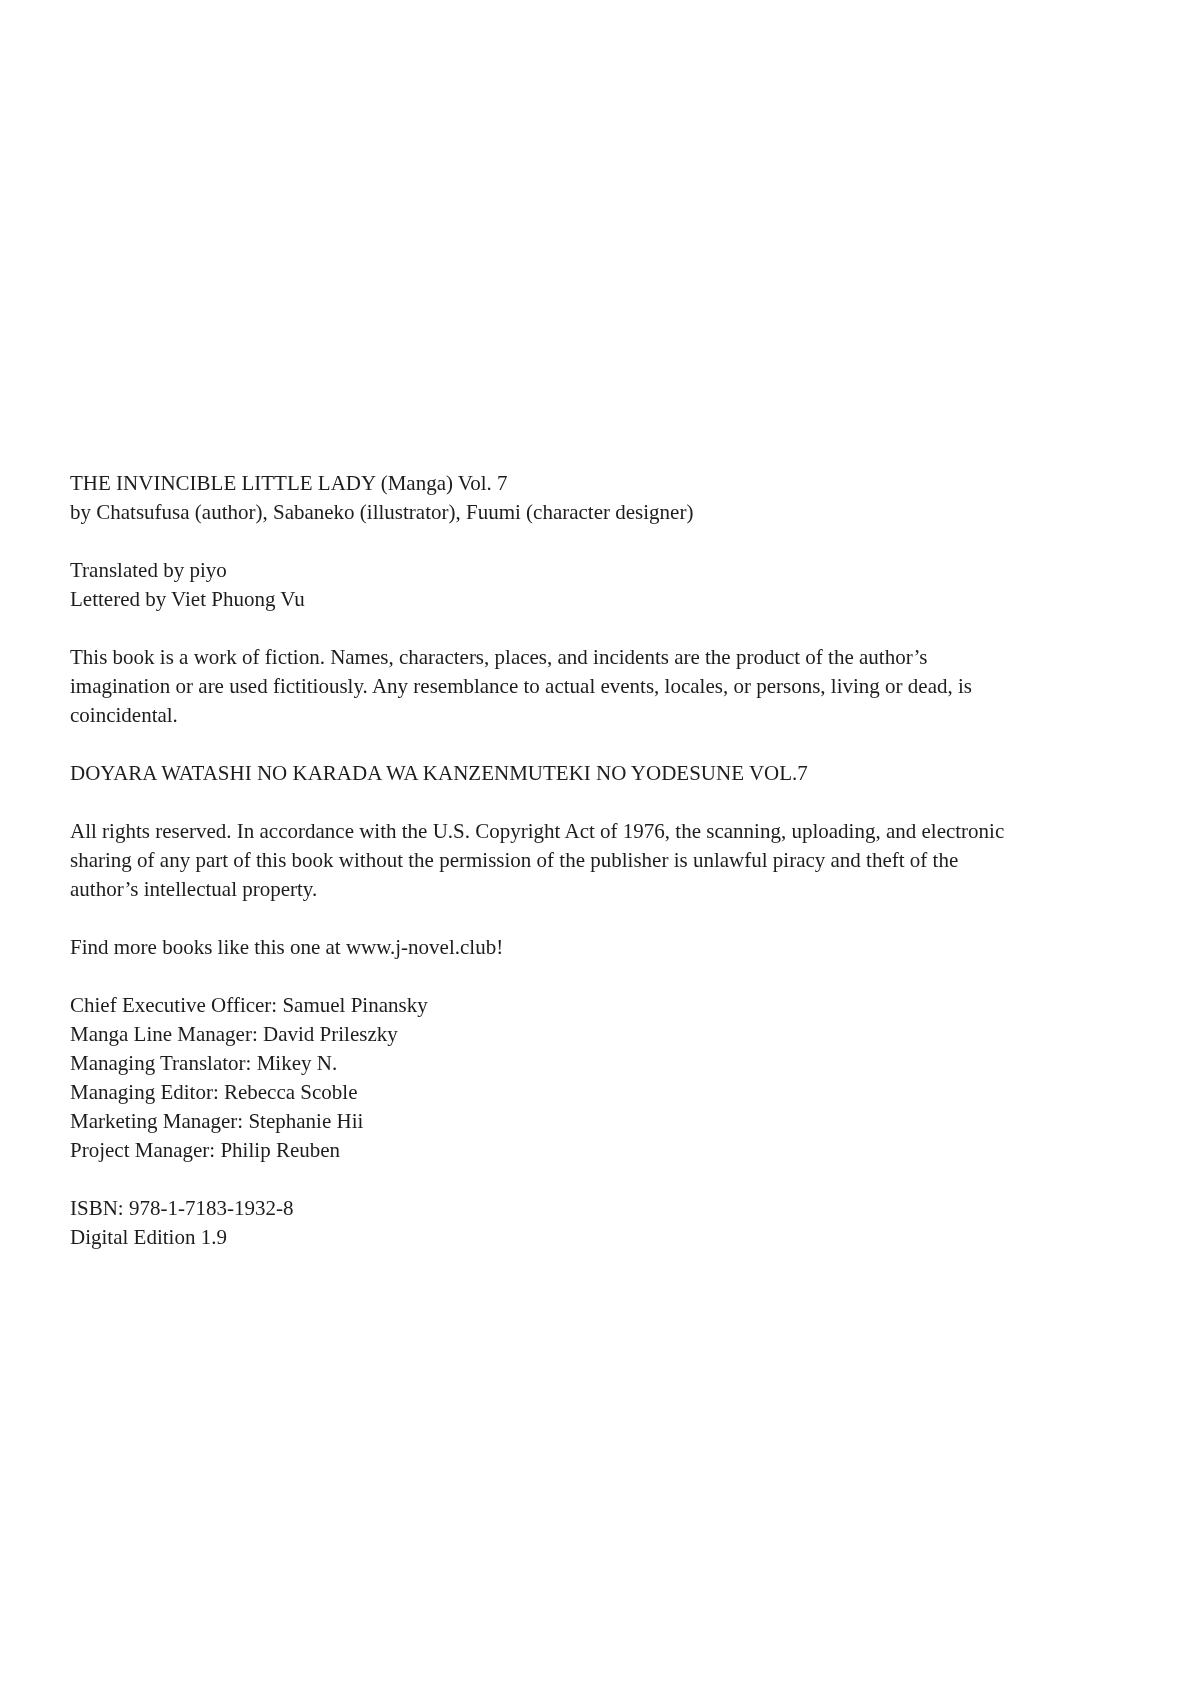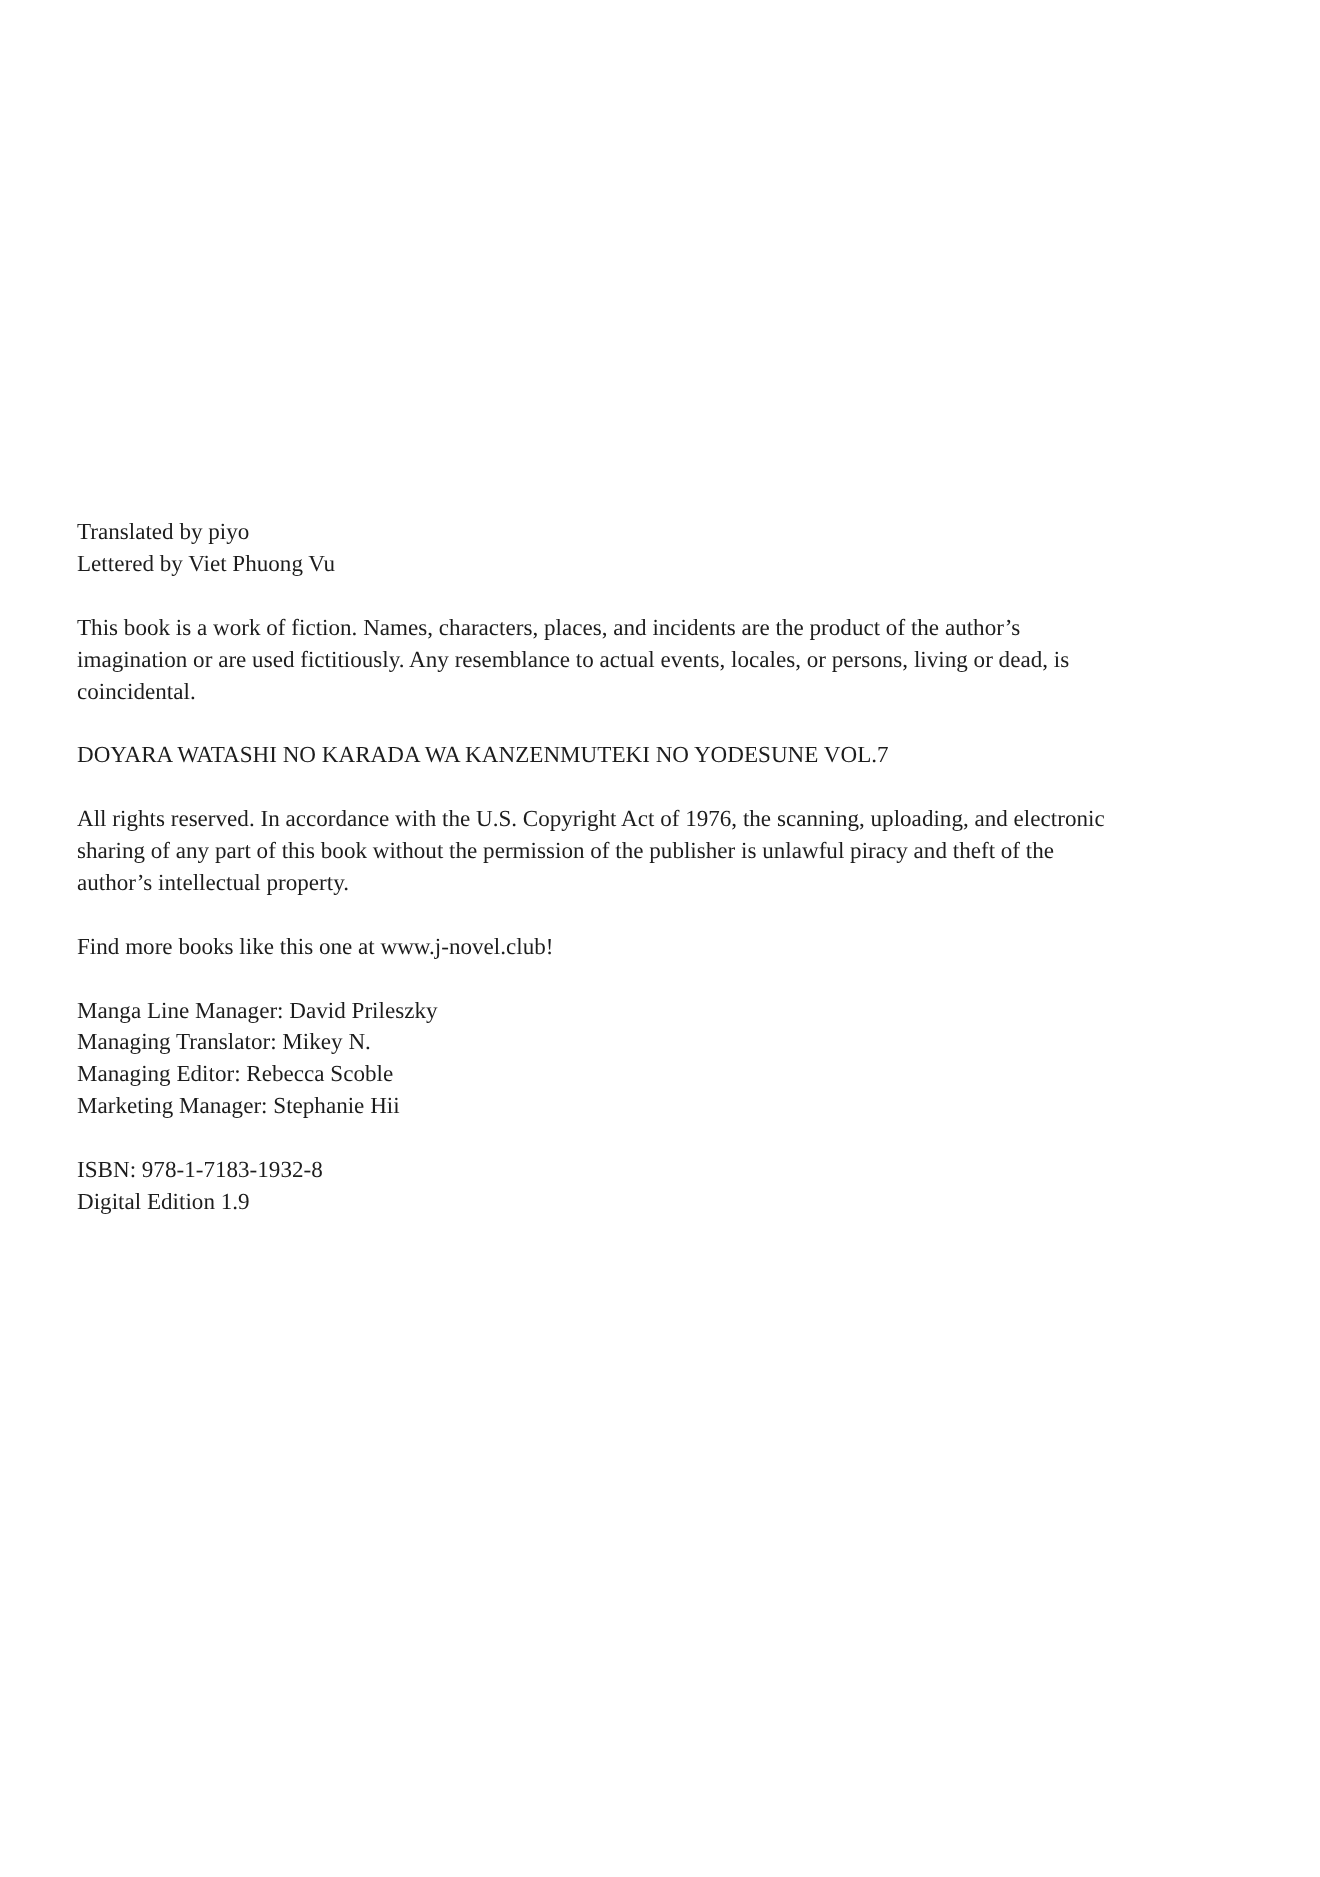--- a/index.html
+++ b/index.html
@@ -35,20 +35,24 @@
     margin: 0;
     padding: 0;
   }
 </style>
 </head>
 <body>
 
 <div class="page">
   <div class="colophon">
 
+    <div class="block">
+      <p class="line">THE INVINCIBLE LITTLE LADY (Manga) Vol. 7</p>
+      <p class="line">by Chatsufusa (author), Sabaneko (illustrator), Fuumi (character designer)</p>
+    </div>
 
     <div class="block">
       <p class="line">Translated by piyo</p>
       <p class="line">Lettered by Viet Phuong Vu</p>
     </div>
 
     <div class="block">
       <p class="para">This book is a work of fiction. Names, characters, places, and incidents are the product of the author’s imagination or are used fictitiously. Any resemblance to actual events, locales, or persons, living or dead, is coincidental.</p>
     </div>
 
@@ -61,24 +65,26 @@
 
     <div class="block">
       <p class="para">All rights reserved. In accordance with the U.S. Copyright Act of 1976, the scanning, uploading, and electronic sharing of any part of this book without the permission of the publisher is unlawful piracy and theft of the author’s intellectual property.</p>
     </div>
 
     <div class="block">
       <p class="line">Find more books like this one at www.j-novel.club!</p>
     </div>
 
     <div class="block">
+      <p class="line">Chief Executive Officer: Samuel Pinansky</p>
       <p class="line">Manga Line Manager: David Prileszky</p>
       <p class="line">Managing Translator: Mikey N.</p>
       <p class="line">Managing Editor: Rebecca Scoble</p>
       <p class="line">Marketing Manager: Stephanie Hii</p>
+      <p class="line">Project Manager: Philip Reuben</p>
     </div>
 
     <div class="block">
       <p class="line">ISBN: 978-1-7183-1932-8</p>
       <p class="line">Digital Edition 1.9</p>
     </div>
 
   </div>
 </div>
 

